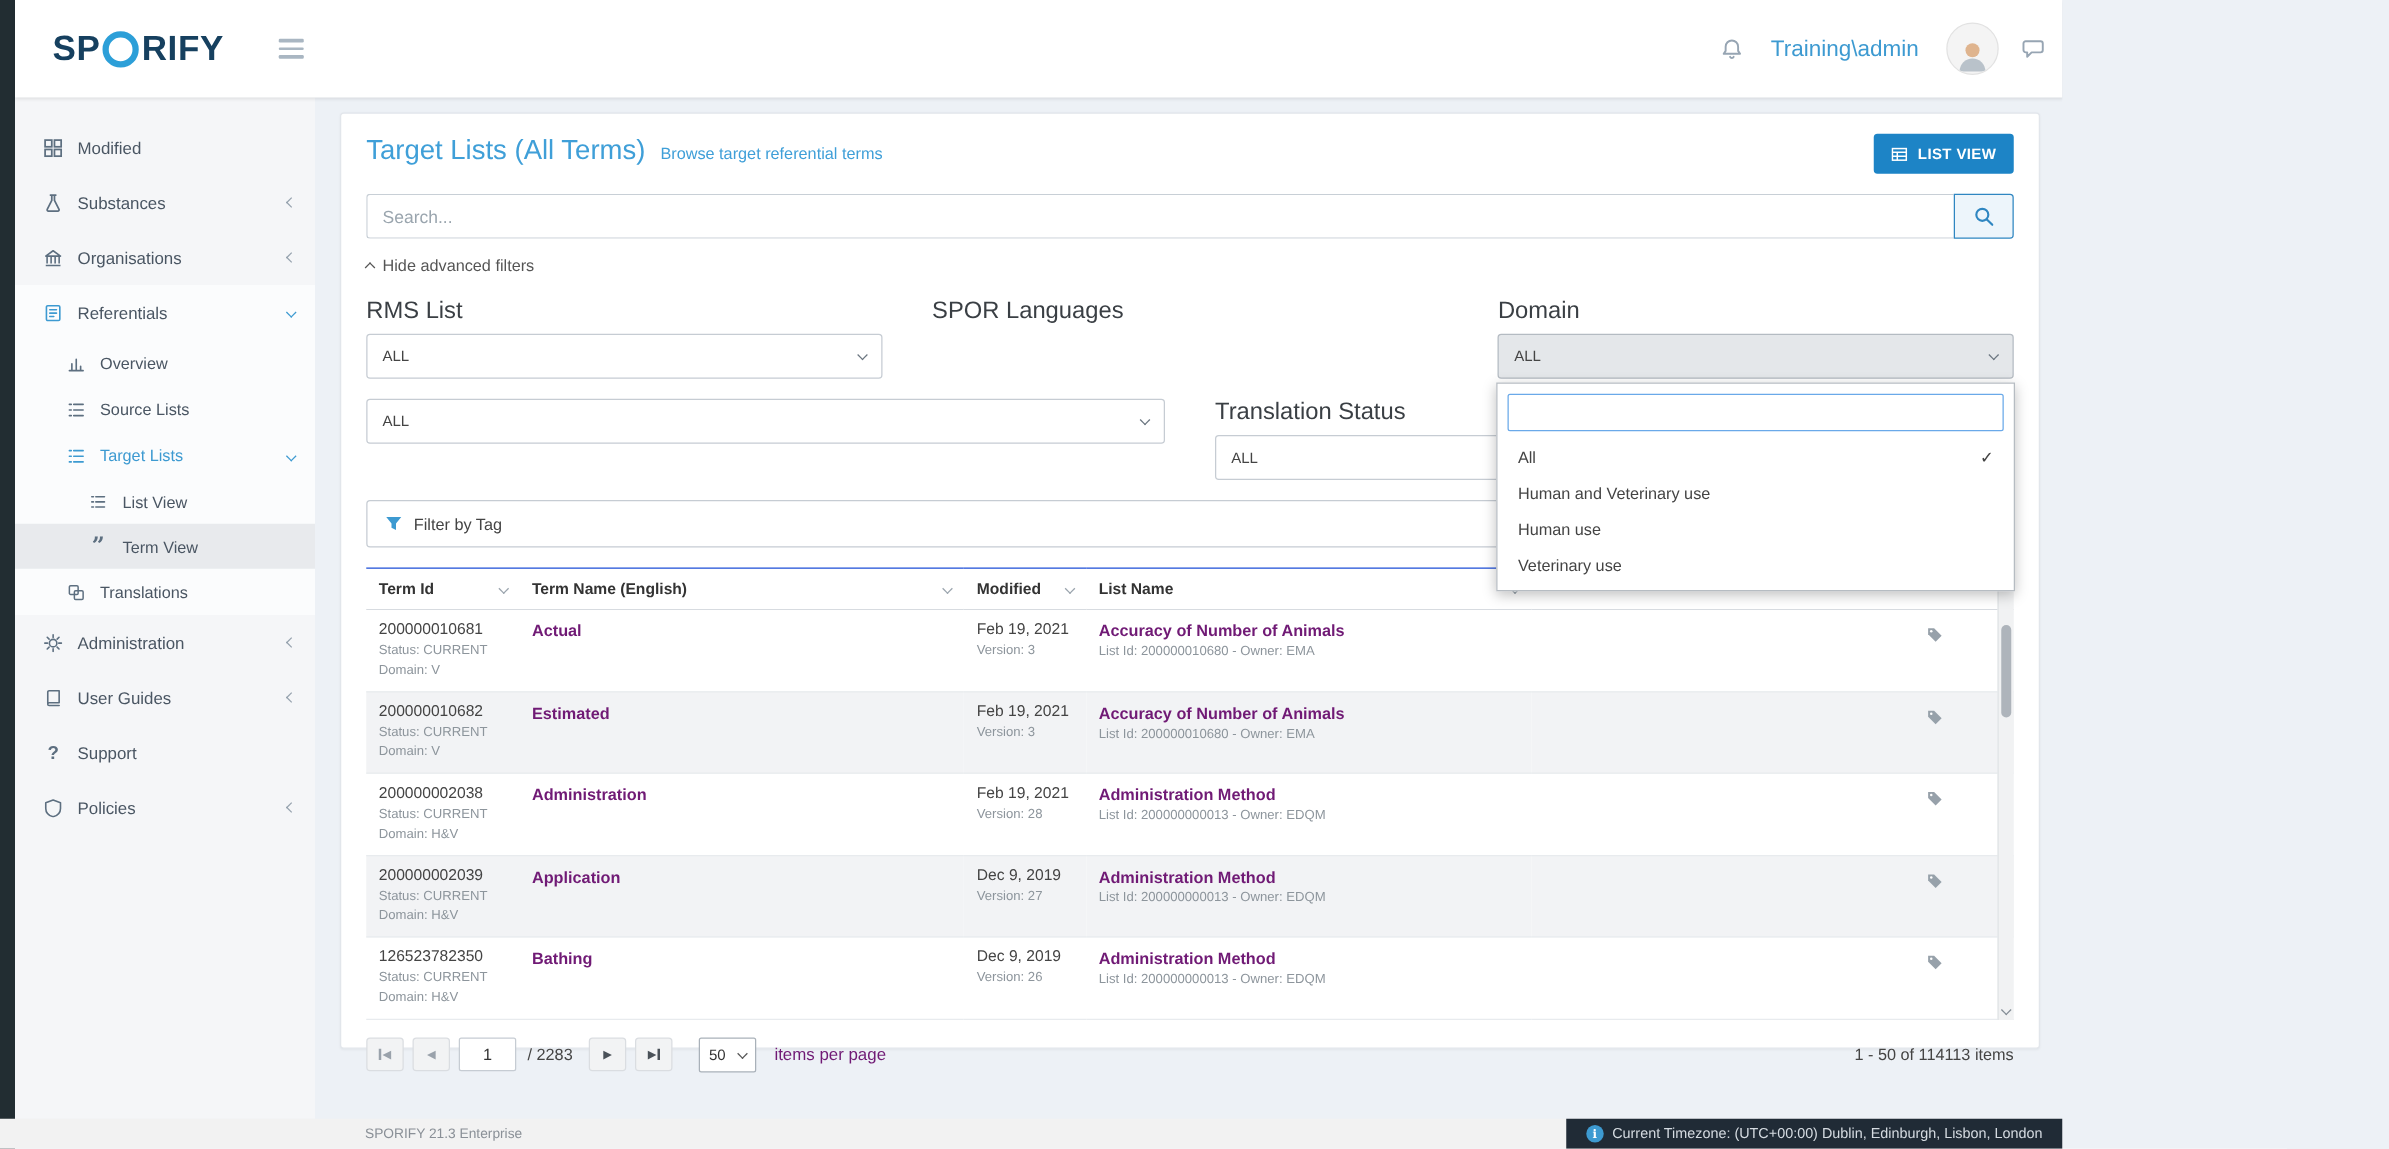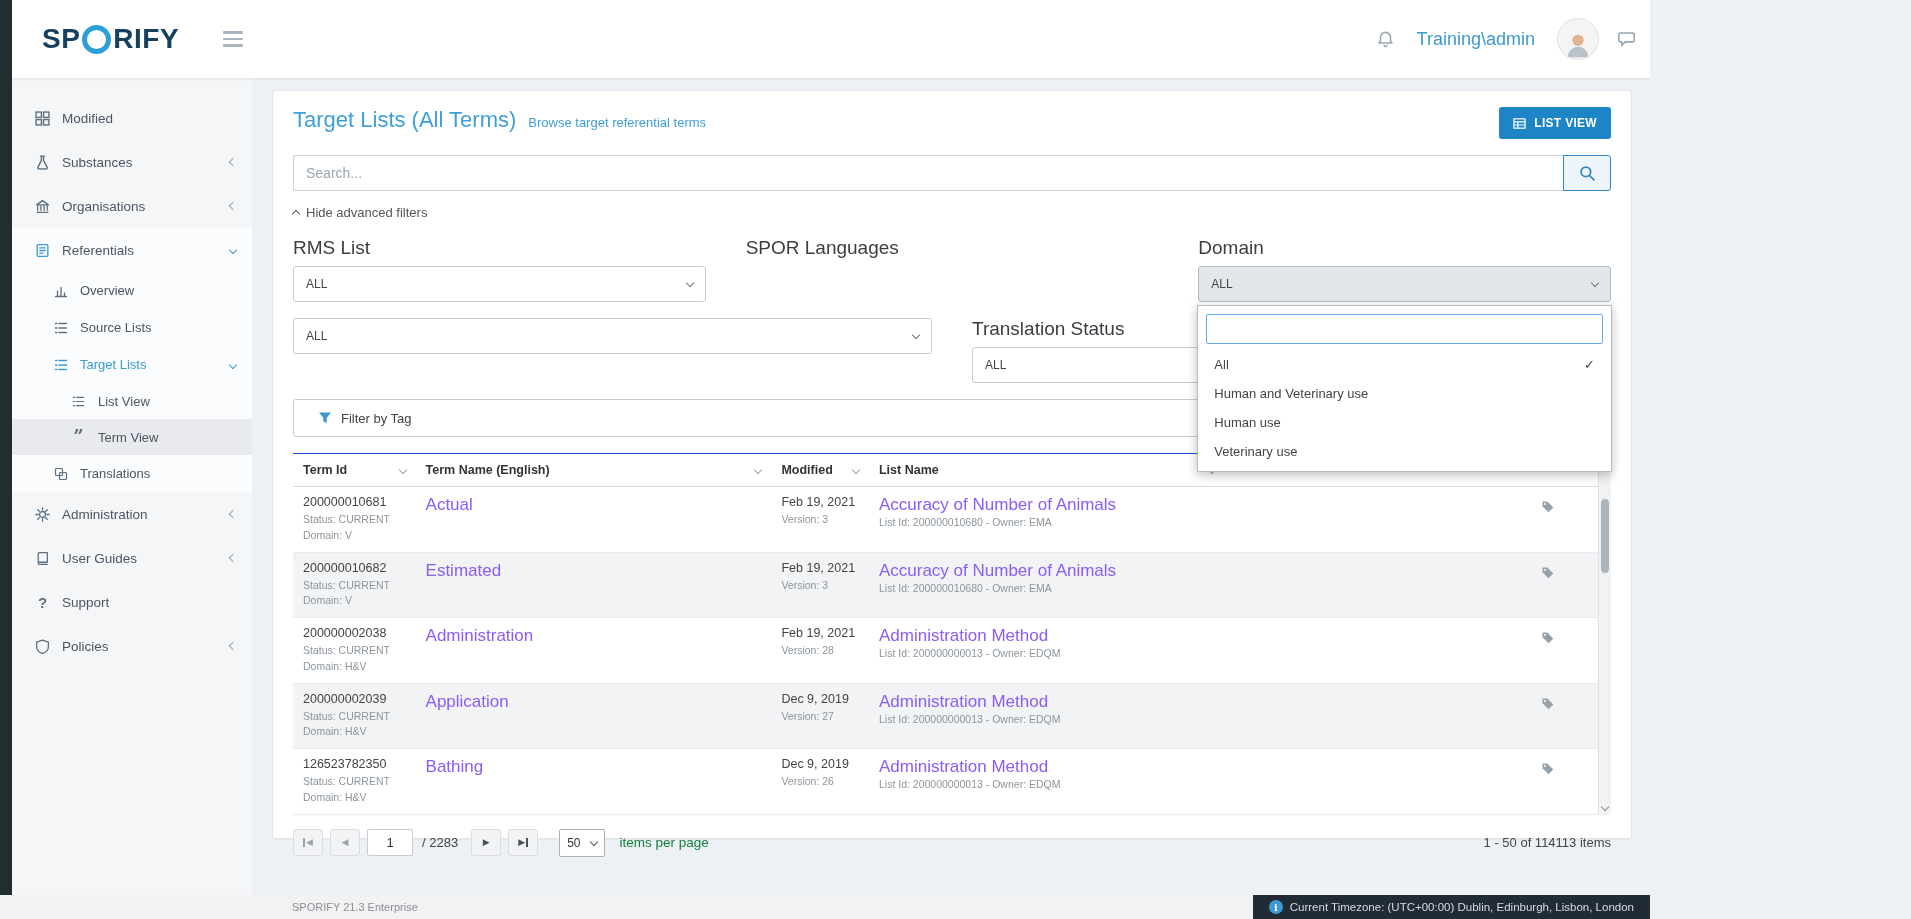--- a/index.html
+++ b/index.html
@@ -65,33 +65,33 @@
   .filter{position:relative;}
   .domain-select{background:#e4e7ea;border-color:#b4bbc2;}
 
   
   .dropdown{position:absolute;left:-1px;right:-1px;top:calc(100% + 3px);background:#fff;border:1px solid #b6bcc2;box-shadow:0 3px 10px rgba(0,0,0,.25);z-index:40;padding:8px 8px 5px;}
   .dd-search{width:100%;height:30px;border:1px solid #6aa9e9;border-radius:2px;outline:none;box-sizing:border-box;padding:0 8px;font-size:13px;font-family:"Liberation Sans",sans-serif;}
   .dd-list{margin-top:6px;}
   .dd-opt{display:flex;align-items:center;padding:7px 8px;font-size:13px;color:#444;cursor:pointer;}
   .dd-opt .check{margin-left:auto;font-size:13px;color:#444;}
 
-  .tag-bar{margin-top:16px;height:38px;border:1px solid #c6ccd3;border-radius:3px;display:flex;align-items:center;gap:9px;padding:0 24px;font-size:13px;color:#444;cursor:pointer;box-sizing:border-box;background:#fff;}
+  .tag-bar{margin-top:16px;height:38px;border:1px solid #c6ccd3;border-radius:3px;display:flex;align-items:center;gap:9px;padding:0 14px;font-size:13px;color:#444;cursor:pointer;box-sizing:border-box;background:#fff;}
 
   
   .table-wrap{position:relative;margin-top:16px;}
   table{width:100%;border-collapse:collapse;table-layout:fixed;}
   col.c1{width:9.3%;}col.c2{width:27%;}col.c3{width:7.4%;}col.c4{width:27%;}
   th{position:relative;text-align:left;font-size:12.5px;color:#333;padding:9px 22px 9px 10px;border-top:1px solid #1d4ed8;border-bottom:1px solid #d7dbe0;cursor:pointer;background:#fff;}
   th .sort{position:absolute;right:10px;top:13px;color:#9aa4ad;}
   td{padding:8px 10px;vertical-align:top;border-bottom:1px solid #e8ebee;height:45px;}
   tbody tr:nth-child(even){background:#f2f3f5;}
   .tid{font-size:12.5px;color:#444;margin-bottom:3px;}
   .sub{font-size:10.5px;color:#8d959c;line-height:1.5;}
-  .lnk{font-size:17px;color:#8b5cf6;text-decoration:none;cursor:pointer;}
+  .lnk{font-size:13px;color:#701a75;text-decoration:none;cursor:pointer;font-weight:bold;}
   .date{font-size:12.5px;color:#444;margin-bottom:3px;}
   .tagcell{text-align:right;padding-right:56px;}
   .tagicon{display:inline-block;margin-top:4px;cursor:pointer;}
 
   
   .vscroll{position:absolute;top:0;right:0;bottom:0;width:13px;background:#f1f2f3;border-left:1px solid #e0e3e6;box-sizing:border-box;cursor:pointer;}
   .vscroll .chv{position:absolute;left:3px;color:#848d96;}
   .vscroll .a-up{top:5px;}
   .vscroll .a-dn{bottom:5px;}
   .vthumb{position:absolute;left:2px;top:46px;width:8px;height:74px;background:#aeb4bb;border-radius:4px;}
@@ -99,21 +99,21 @@
   
   .pag-row{display:flex;align-items:center;gap:7px;margin-top:14px;}
   .pg-btn{display:flex;align-items:center;justify-content:center;gap:1px;width:30px;height:27px;background:#f2f3f4;border:1px solid #dadde1;border-radius:3px;cursor:pointer;color:#4a5158;}
   .pg-btn.dis{color:#9aa2ab;}
   .pg-btn .tri{font-size:9px;line-height:1;}
   .pg-btn .bar{width:2px;height:9px;background:currentColor;}
   .pg-input{width:46px;height:27px;border:1px solid #c6ccd3;border-radius:2px;text-align:center;font-size:13px;color:#333;box-sizing:border-box;outline:none;font-family:"Liberation Sans",sans-serif;}
   .pg-total{font-size:13px;color:#444;margin:0 6px 0 2px;}
   .mini-select{display:flex;align-items:center;gap:10px;height:26px;border:1px solid #a9b1b9;border-radius:2px;padding:0 7px;font-size:12px;color:#333;background:#fff;cursor:pointer;margin-left:14px;}
   .mini-select .chv{color:#555;margin-top:-2px;}
-  .per-page{font-size:13.5px;color:#15803d;margin-left:8px;}
+  .per-page{font-size:13.5px;color:#701a75;margin-left:8px;}
   .range{margin-left:auto;font-size:13px;color:#444;}
 
   
   .footer{position:absolute;left:0;right:0;bottom:0;height:24px;background:#f2f2f2;z-index:20;display:flex;align-items:center;}
   .foot-ver{margin-left:292px;font-size:11px;color:#8a9097;}
   .foot-tz{margin-left:auto;height:100%;background:#202b36;color:#d5dbe1;font-size:11.5px;display:flex;align-items:center;gap:7px;padding:0 16px;}
   .info-ic{width:14px;height:14px;border-radius:50%;background:#3d9ad1;color:#fff;font-size:9.5px;font-weight:bold;display:flex;align-items:center;justify-content:center;font-family:"DejaVu Serif",serif;}
 
   svg{display:block;}
 </style>

